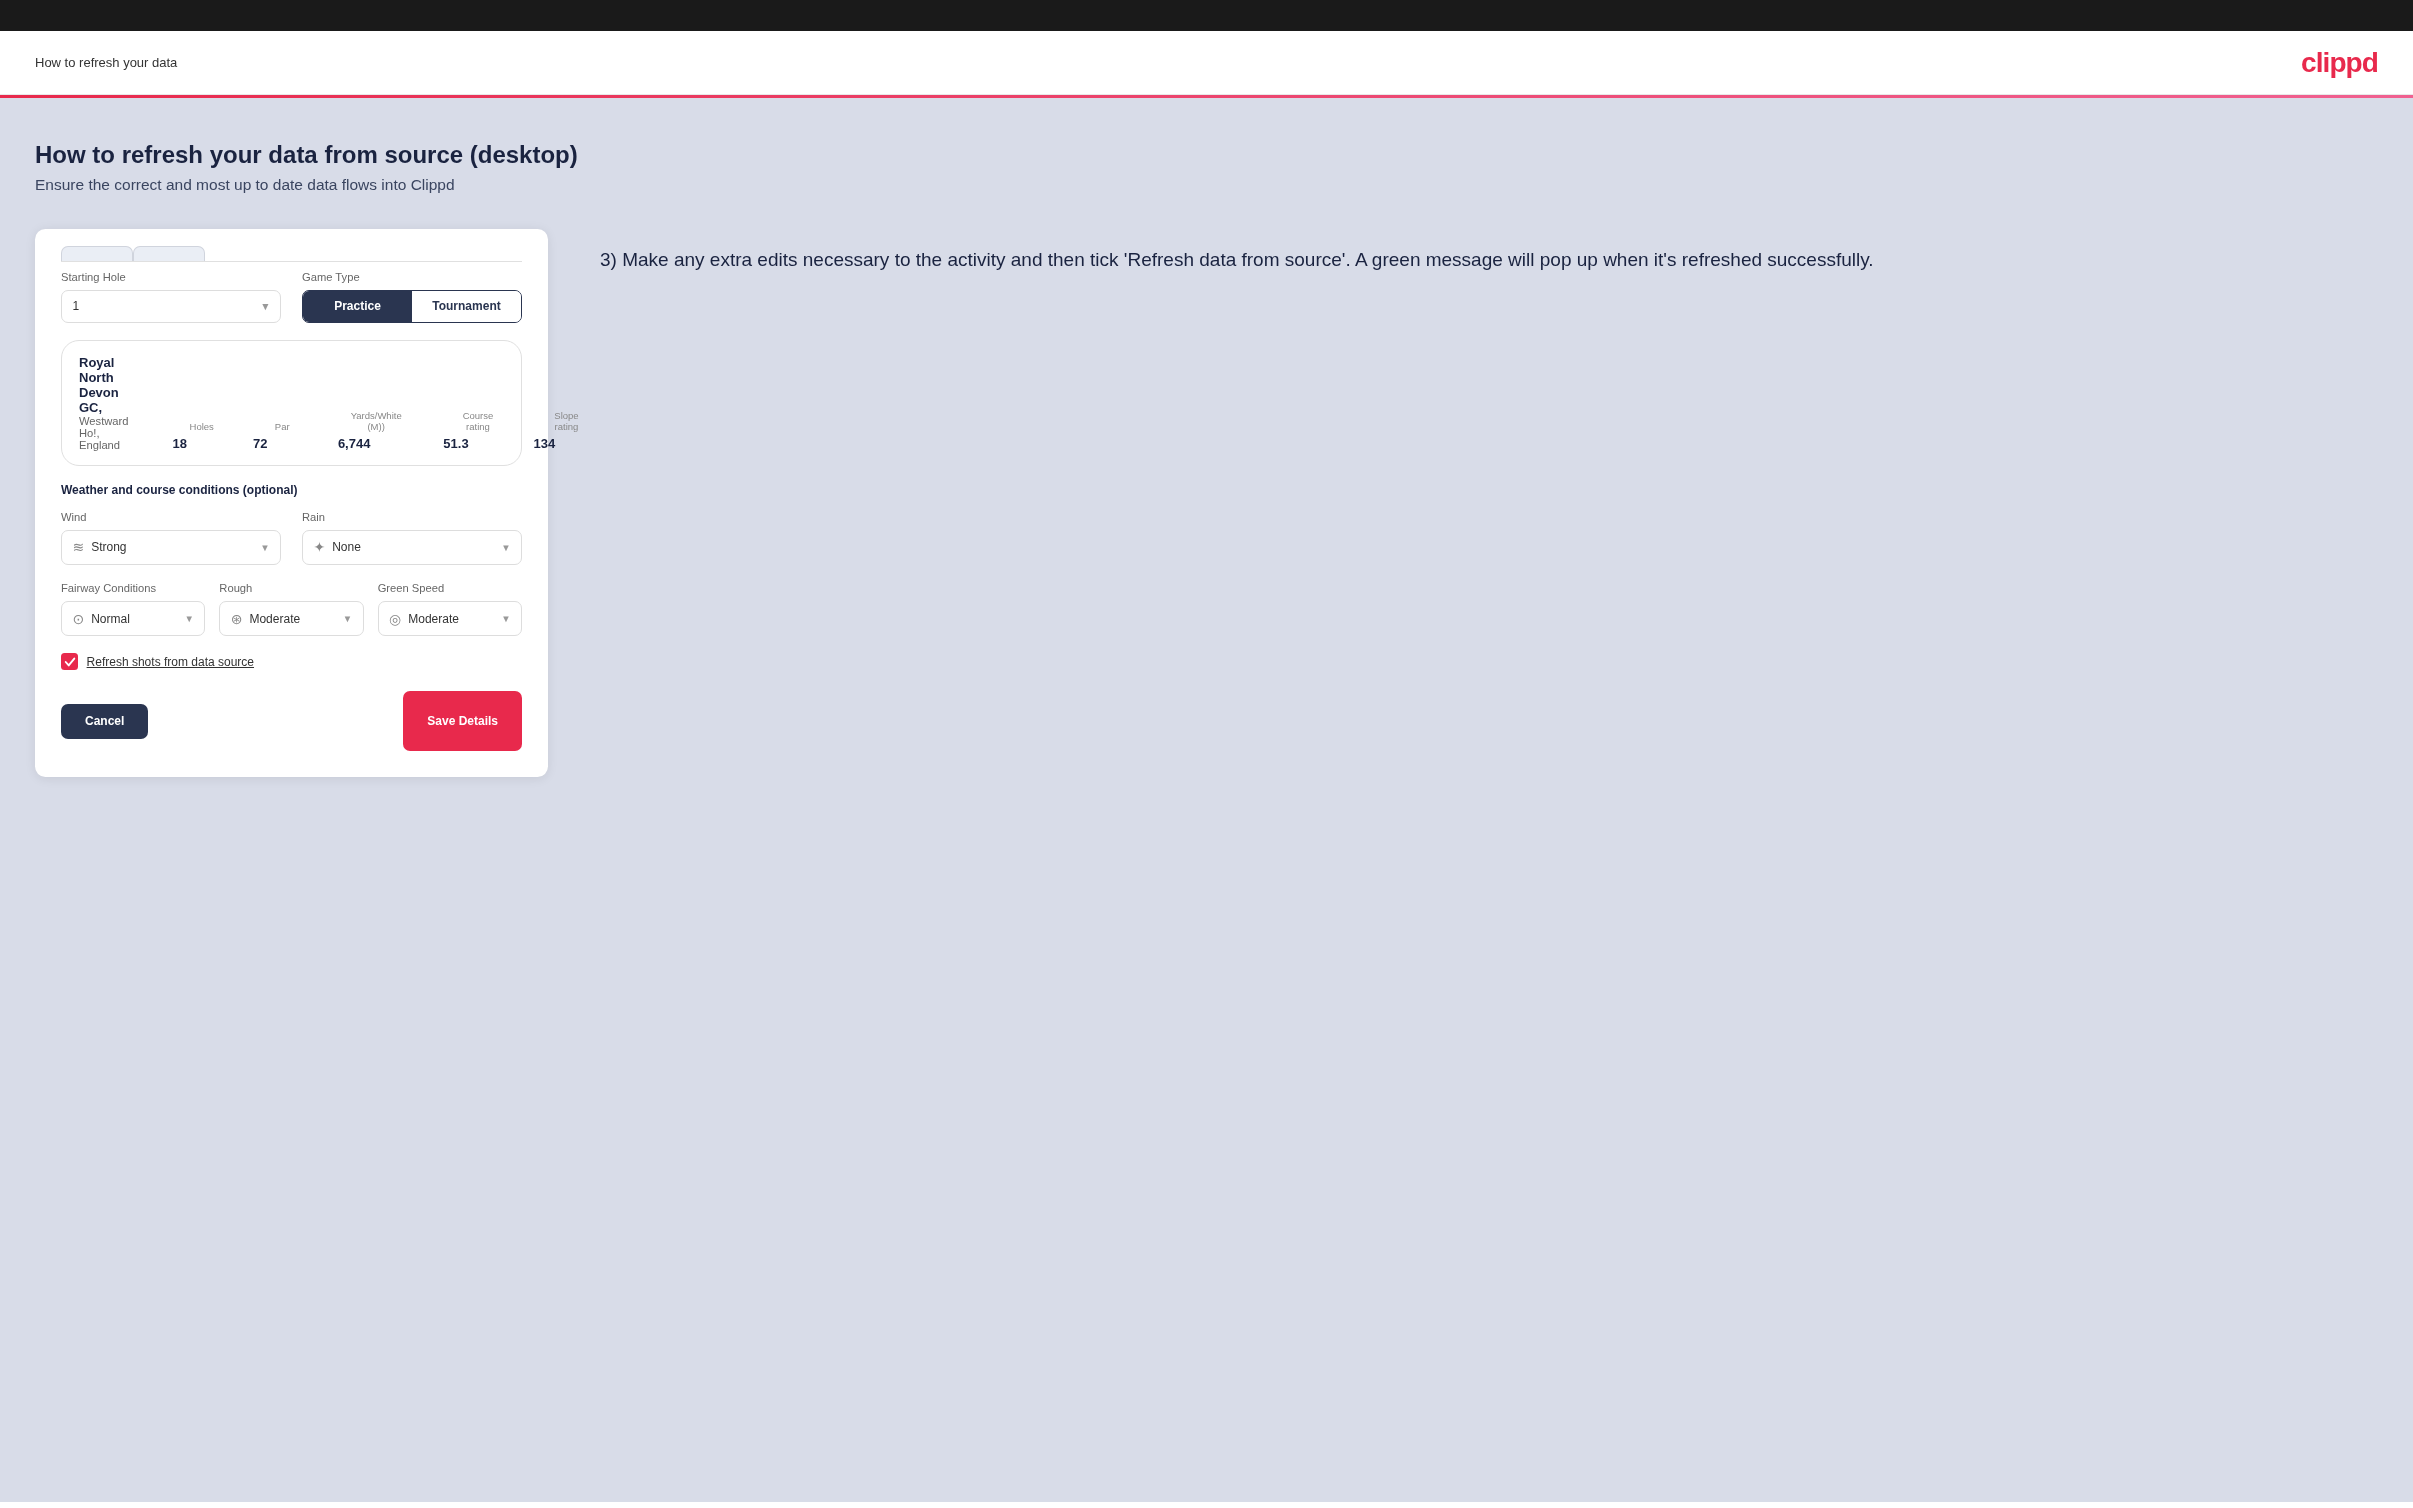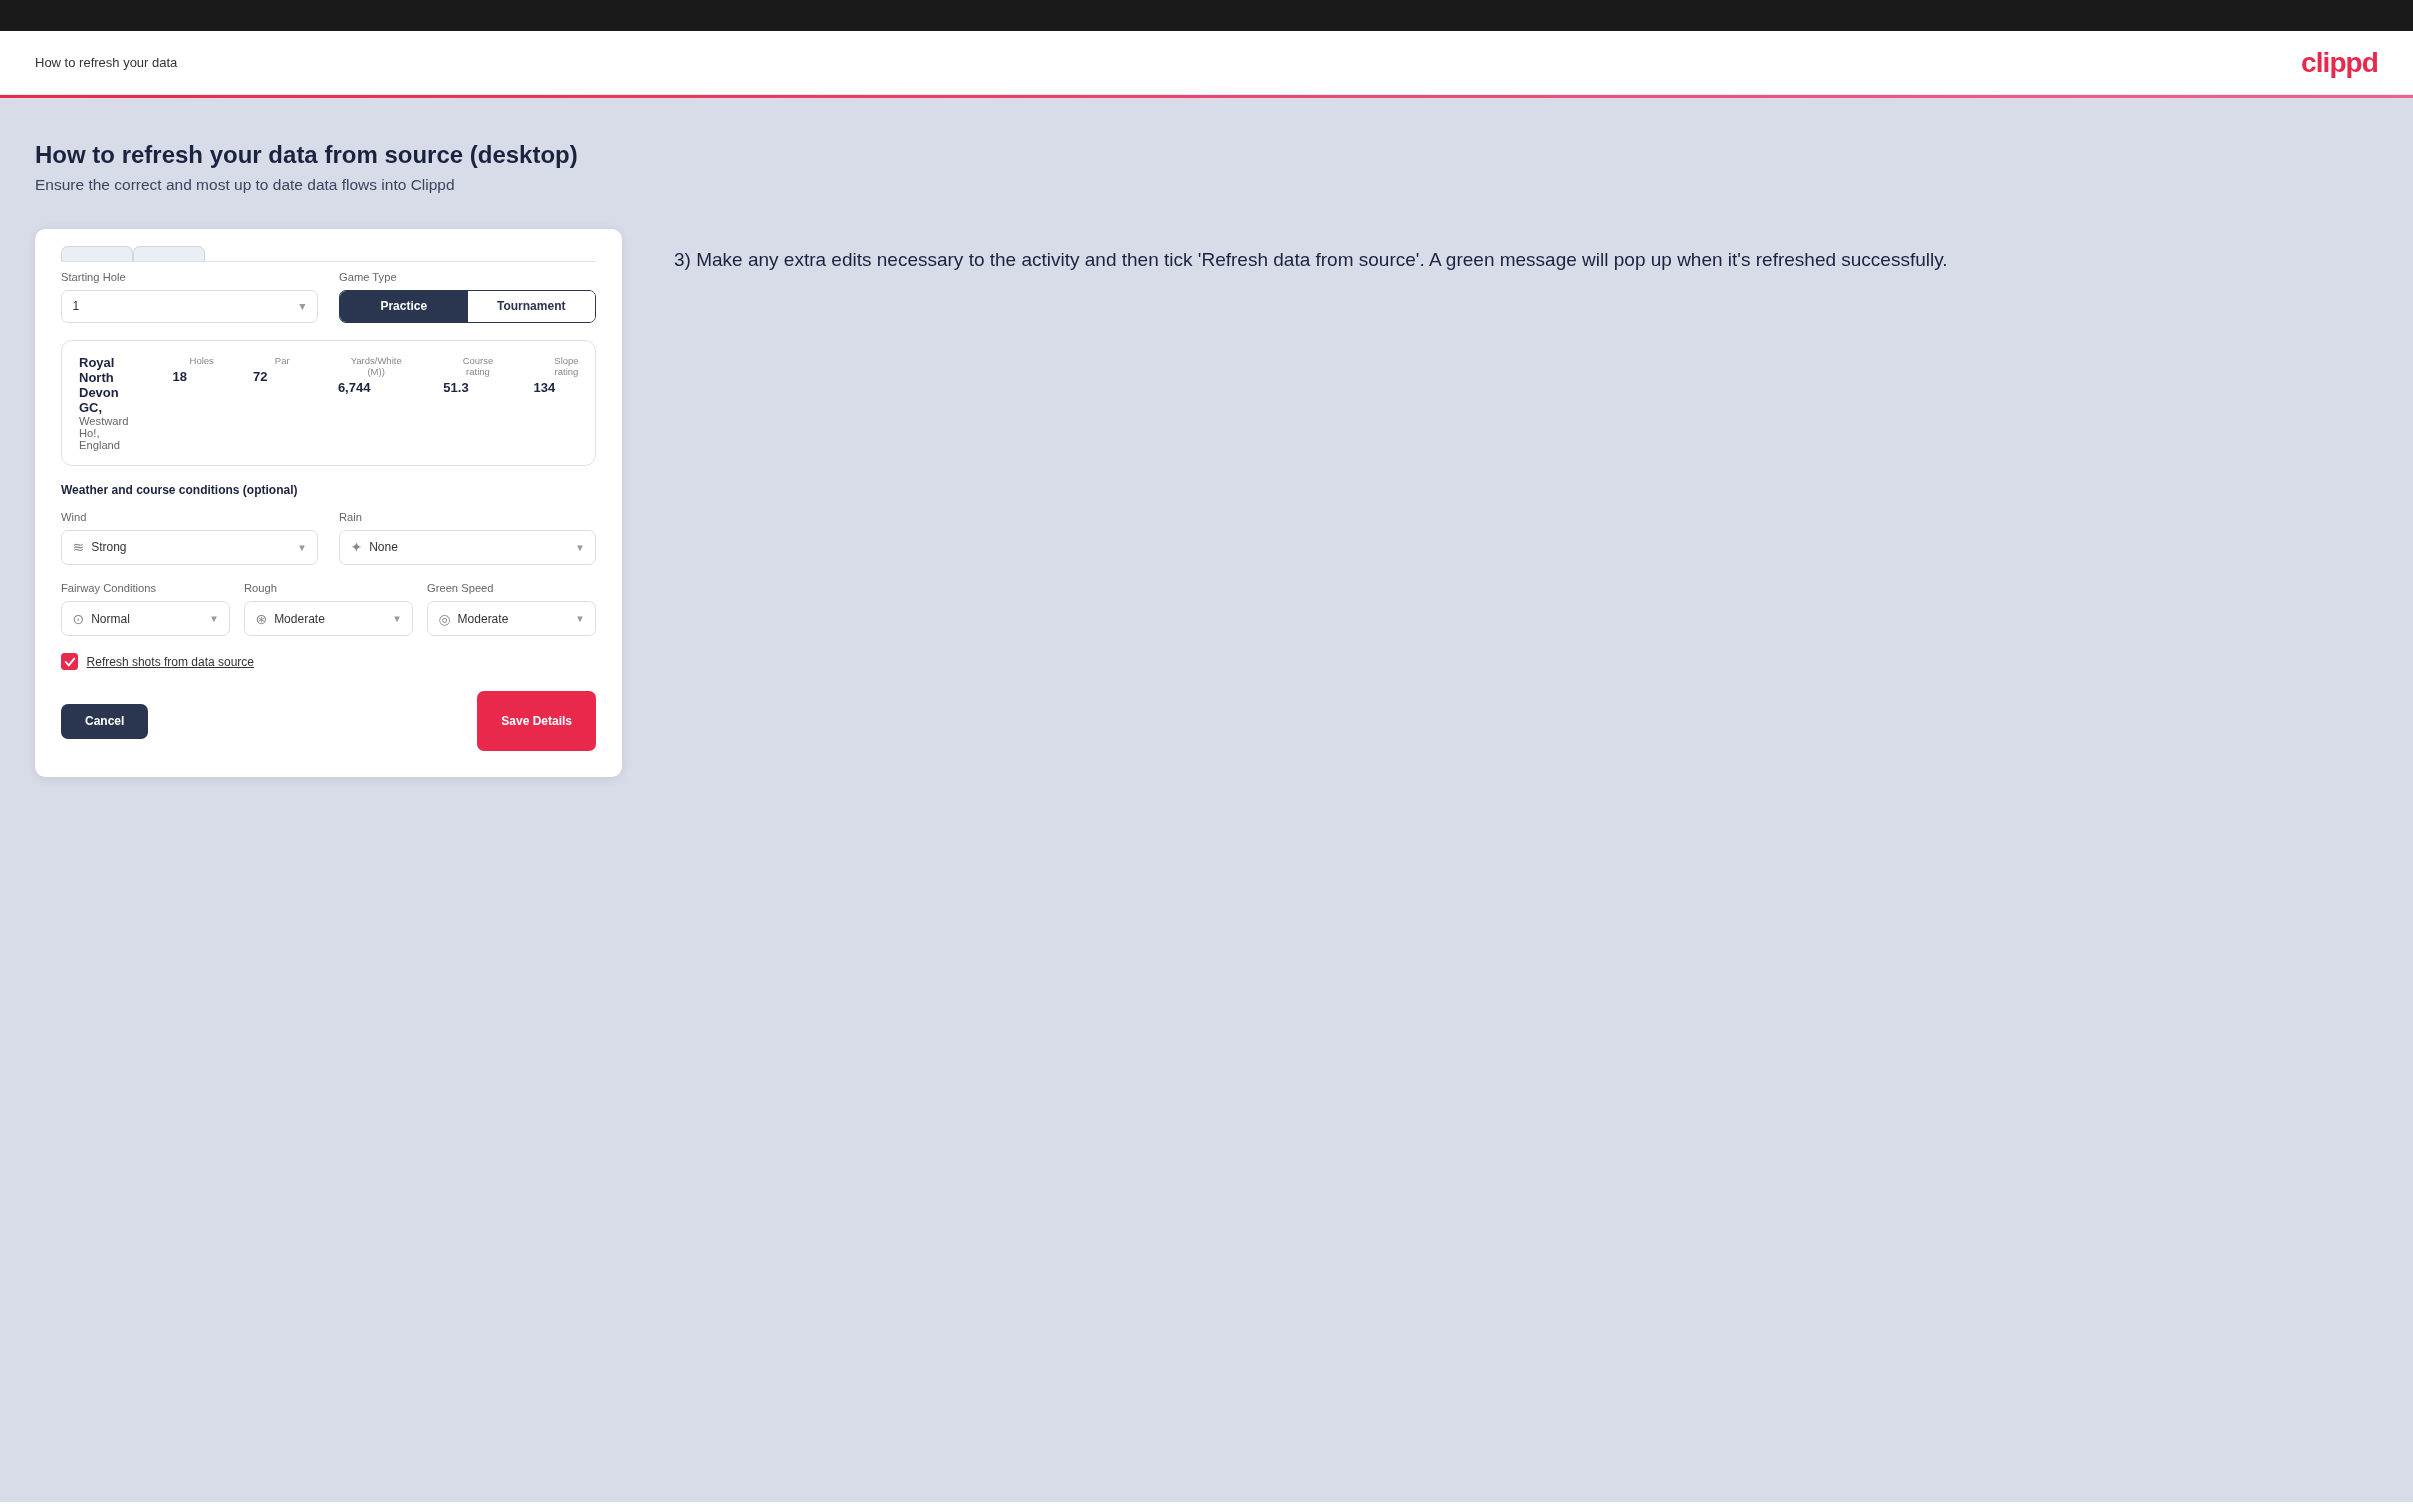--- a/index.html
+++ b/index.html
@@ -52,21 +52,21 @@
     }
     .content-row {
       display: flex;
       gap: 52px;
       align-items: flex-start;
     }
     .card {
       background: #fff;
       border-radius: 10.4px;
       padding: 26px;
-      width: 587px;
+      width: 513px;
       flex-shrink: 0;
       box-shadow: 0 1.7px 10.4px rgba(0,0,0,0.08);
     }
     .two-col {
       display: grid;
       grid-template-columns: 1fr 1fr;
       gap: 21px;
       margin-bottom: 17px;
     }
     .form-label {
@@ -115,25 +115,25 @@
     .toggle-btn.active {
       background: #2a3550;
       color: #fff;
     }
     .toggle-btn.inactive {
       background: #fff;
       color: #2a3550;
     }
     .course-info-box {
       border: 0.9px solid #e0e0e0;
-      border-radius: 11px;
+      border-radius: 18px;
       padding: 14px 17px;
       margin-bottom: 17px;
       display: flex;
-      align-items: flex-start;
+      align-items: flex-end;
       gap: 17px;
     }
     .course-name {
       font-size: 13px;
       font-weight: 700;
       color: #1a2340;
       flex: 1;
     }
     .course-location {
       font-size: 11.2px;

